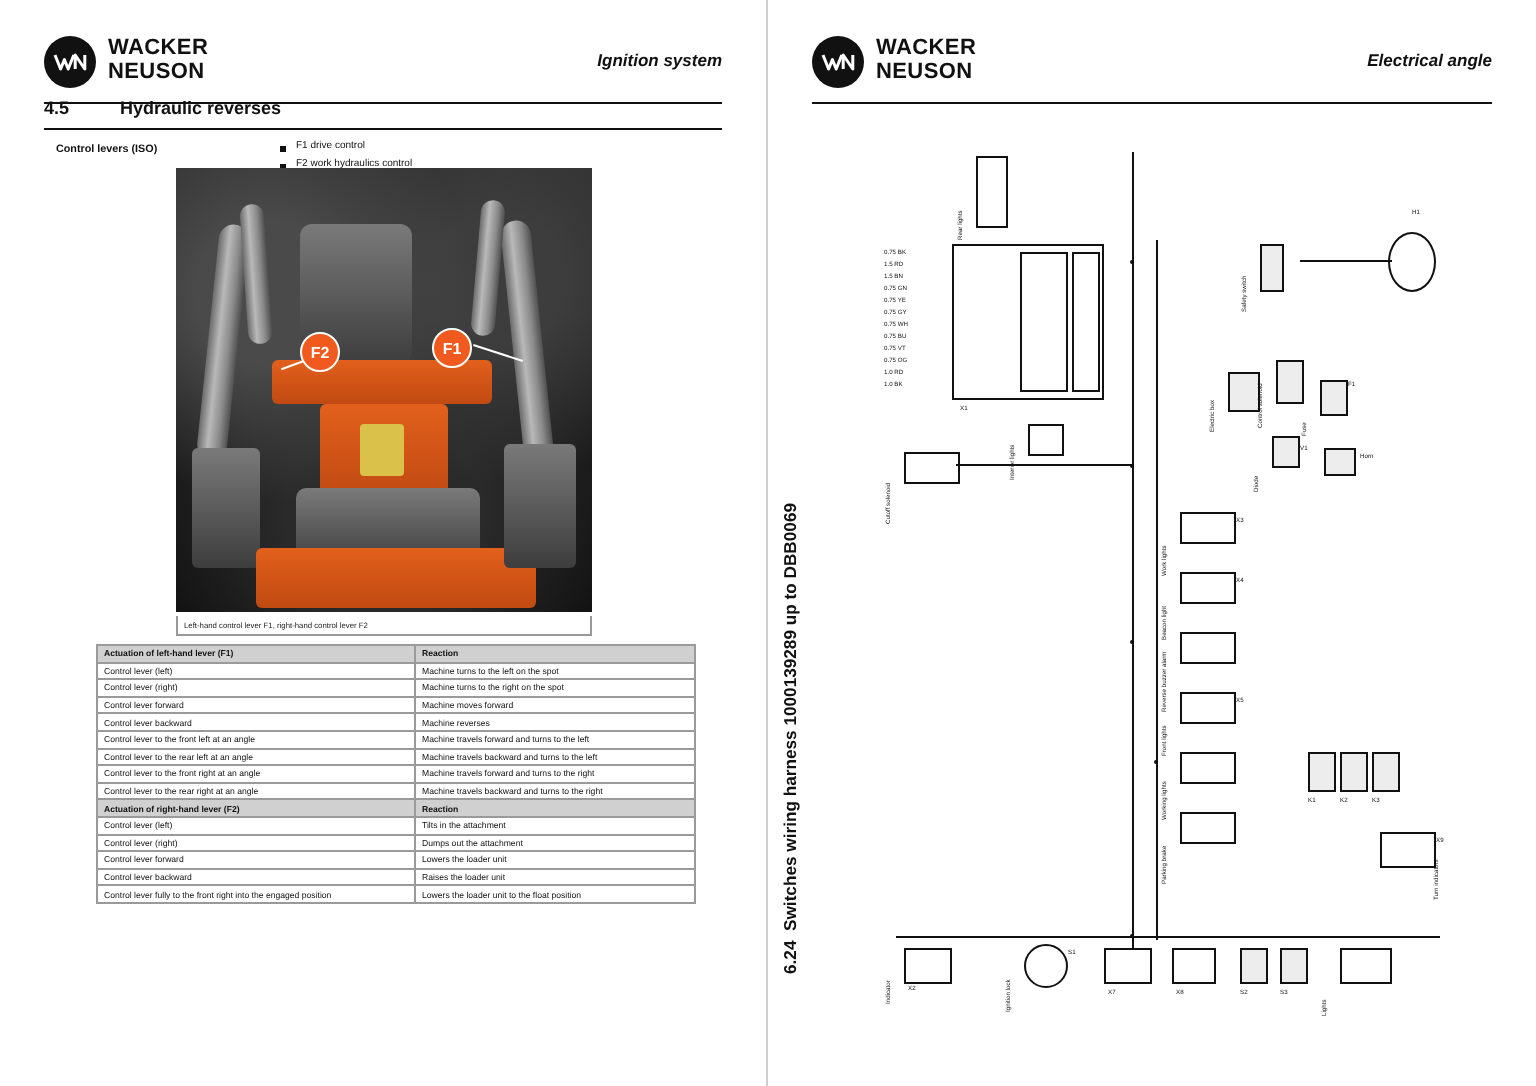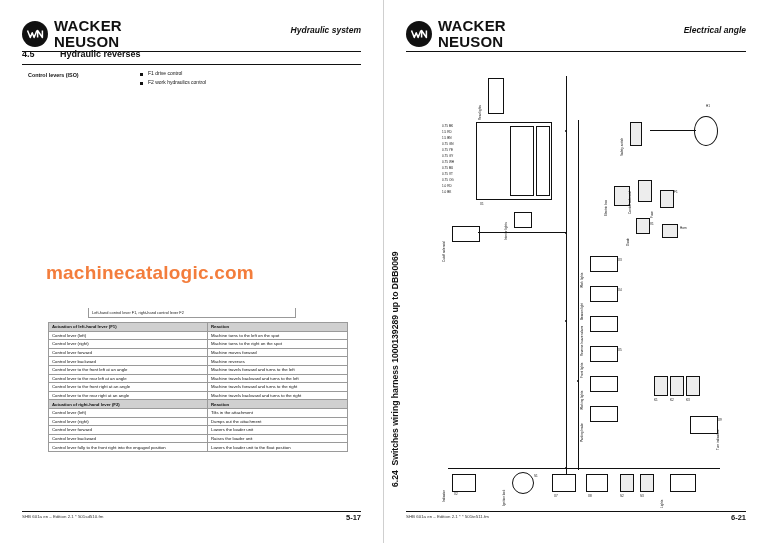--- a/index.html
+++ b/index.html
@@ -29,21 +29,21 @@
   }
   .logo{
     position:absolute;top:0;left:0;display:flex;align-items:center;gap:6px;
   }
   .logo-mark{
     width:26px;height:26px;border-radius:50%;
     background:#111;display:flex;align-items:center;justify-content:center;
   }
   .logo-mark svg{display:block;}
   .logo-text{
-    font-size:15px;font-weight:bold;line-height:1.05;color:#111;letter-spacing:.2px;
+    font-size:11px;font-weight:bold;line-height:1.05;color:#111;letter-spacing:.2px;
   }
   .logo-text div{white-space:nowrap;}
   .hdr-title{
     position:absolute;right:0;top:7px;
     font-size:8.5px;font-style:italic;font-weight:bold;color:#111;
   }
   .hdr-rule{
     position:absolute;left:0;right:0;top:33px;height:1px;background:#111;
   }
 
@@ -181,42 +181,64 @@
             <circle cx="10" cy="10" r="9.5" fill="#111"></circle>
             <path d="M2.5 6.5 L5.3 13.5 L7.2 8.8 L9.1 13.5 L11.9 6.5" stroke="#fff" stroke-width="1.5" fill="none" stroke-linejoin="round"></path>
             <path d="M12.6 13.5 L12.6 6.5 L17.4 13.5 L17.4 6.5" stroke="#fff" stroke-width="1.5" fill="none" stroke-linejoin="round"></path>
           </svg>
         </span>
         <span class="logo-text">
           <div>WACKER</div>
           <div>NEUSON</div>
         </span>
       </div>
-      <div class="hdr-title">Hydraulic system</div>
+      <div class="hdr-title">Ignition system</div>
       <div class="hdr-rule"></div>
     </div>
 
     <div class="sec-title">
       <span class="num">4.5</span><span>Hydraulic reverses</span>
     </div>
     <div class="sec-rule"></div>
 
     <div class="lever-label">Control levers (ISO)</div>
 
     <div class="bullets">
       <ul>
         <li>F1 drive control</li>
         <li>F2 work hydraulics control</li>
       </ul>
     </div>
 
+    <div class="photo">
+      <div class="bg"></div>
+
+      <div class="lever-arm" style="left:16px;top:28px;width:15px;height:118px;transform:rotate(6deg);"></div>
+      <div class="grey-box" style="left:8px;top:140px;width:34px;height:60px;"></div>
+      <div class="lever-arm" style="left:34px;top:18px;width:12px;height:70px;transform:rotate(-4deg);"></div>
+
+      <div class="grey-box" style="left:62px;top:28px;width:56px;height:70px;border-radius:6px;"></div>
+      <div class="orange-part" style="left:48px;top:96px;width:110px;height:22px;"></div>
+      <div class="orange-part" style="left:72px;top:118px;width:64px;height:46px;"></div>
+      <div class="yellow-bit" style="left:92px;top:128px;width:22px;height:26px;"></div>
+      <div class="grey-box" style="left:60px;top:160px;width:92px;height:40px;border-radius:5px;"></div>
+      <div class="orange-part" style="left:40px;top:190px;width:140px;height:30px;"></div>
+
+      <div class="lever-arm" style="left:168px;top:26px;width:15px;height:120px;transform:rotate(-6deg);"></div>
+      <div class="grey-box" style="left:164px;top:138px;width:36px;height:62px;"></div>
+      <div class="lever-arm" style="left:150px;top:16px;width:12px;height:68px;transform:rotate(5deg);"></div>
+
+      <div class="callout-line" style="left:52px;top:96px;width:24px;transform:rotate(-20deg);"></div>
+      <div class="callout" style="left:62px;top:82px;">F2</div>
+      <div class="callout-line" style="left:148px;top:92px;width:26px;transform:rotate(18deg);"></div>
+      <div class="callout" style="left:128px;top:80px;">F1</div>
+    </div>
 
     <div class="photo-caption">Left-hand control lever F1, right-hand control lever F2</div>
 
-    <div class="watermark">machinecatalogic.com</div>
 
     <table class="tbl">
       <tbody>
         <tr class="hdr">
           <td class="c1">Actuation of left-hand lever (F1)</td>
           <td>Reaction</td>
         </tr>
         <tr>
             <td class="c1">Control lever (left)</td>
             <td>Machine turns to the left on the spot</td>
@@ -270,25 +292,20 @@
             <td class="c1">Control lever backward</td>
             <td>Raises the loader unit</td>
           </tr>
         <tr>
             <td class="c1">Control lever fully to the front right into the engaged position</td>
             <td>Lowers the loader unit to the float position</td>
           </tr>
       </tbody>
     </table>
 
-    <div class="pg-footer">
-      <div class="foot-rule"></div>
-      <div class="foot-left">SHB 601a en – Edition 2.1 * 501sd510.fm</div>
-      <div class="foot-right">5-17</div>
-    </div>
   </div>
 
   <div class="page right">
 
     <div class="pg-header">
       <div class="logo">
         <span class="logo-mark">
           <svg width="20" height="20" viewBox="0 0 20 20">
             <circle cx="10" cy="10" r="9.5" fill="#111"></circle>
             <path d="M2.5 6.5 L5.3 13.5 L7.2 8.8 L9.1 13.5 L11.9 6.5" stroke="#fff" stroke-width="1.5" fill="none" stroke-linejoin="round"></path>
@@ -423,20 +440,15 @@
       <div class="conn" style="left:252px;top:414px;width:24px;height:16px;"></div>
       <div class="lbl v" style="left:246px;top:444px;">Lights</div>
 
       <div class="dot" style="left:147px;top:70px;"></div>
       <div class="dot" style="left:147px;top:172px;"></div>
       <div class="dot" style="left:147px;top:260px;"></div>
       <div class="dot" style="left:159px;top:320px;"></div>
       <div class="dot" style="left:147px;top:407px;"></div>
     </div>
 
-    <div class="pg-footer">
-      <div class="foot-rule"></div>
-      <div class="foot-left">SHB 601a en – Edition 2.1 * * 501te511.fm</div>
-      <div class="foot-right">6-21</div>
-    </div>
   </div>
 
 </div>
 
 </body></html>

